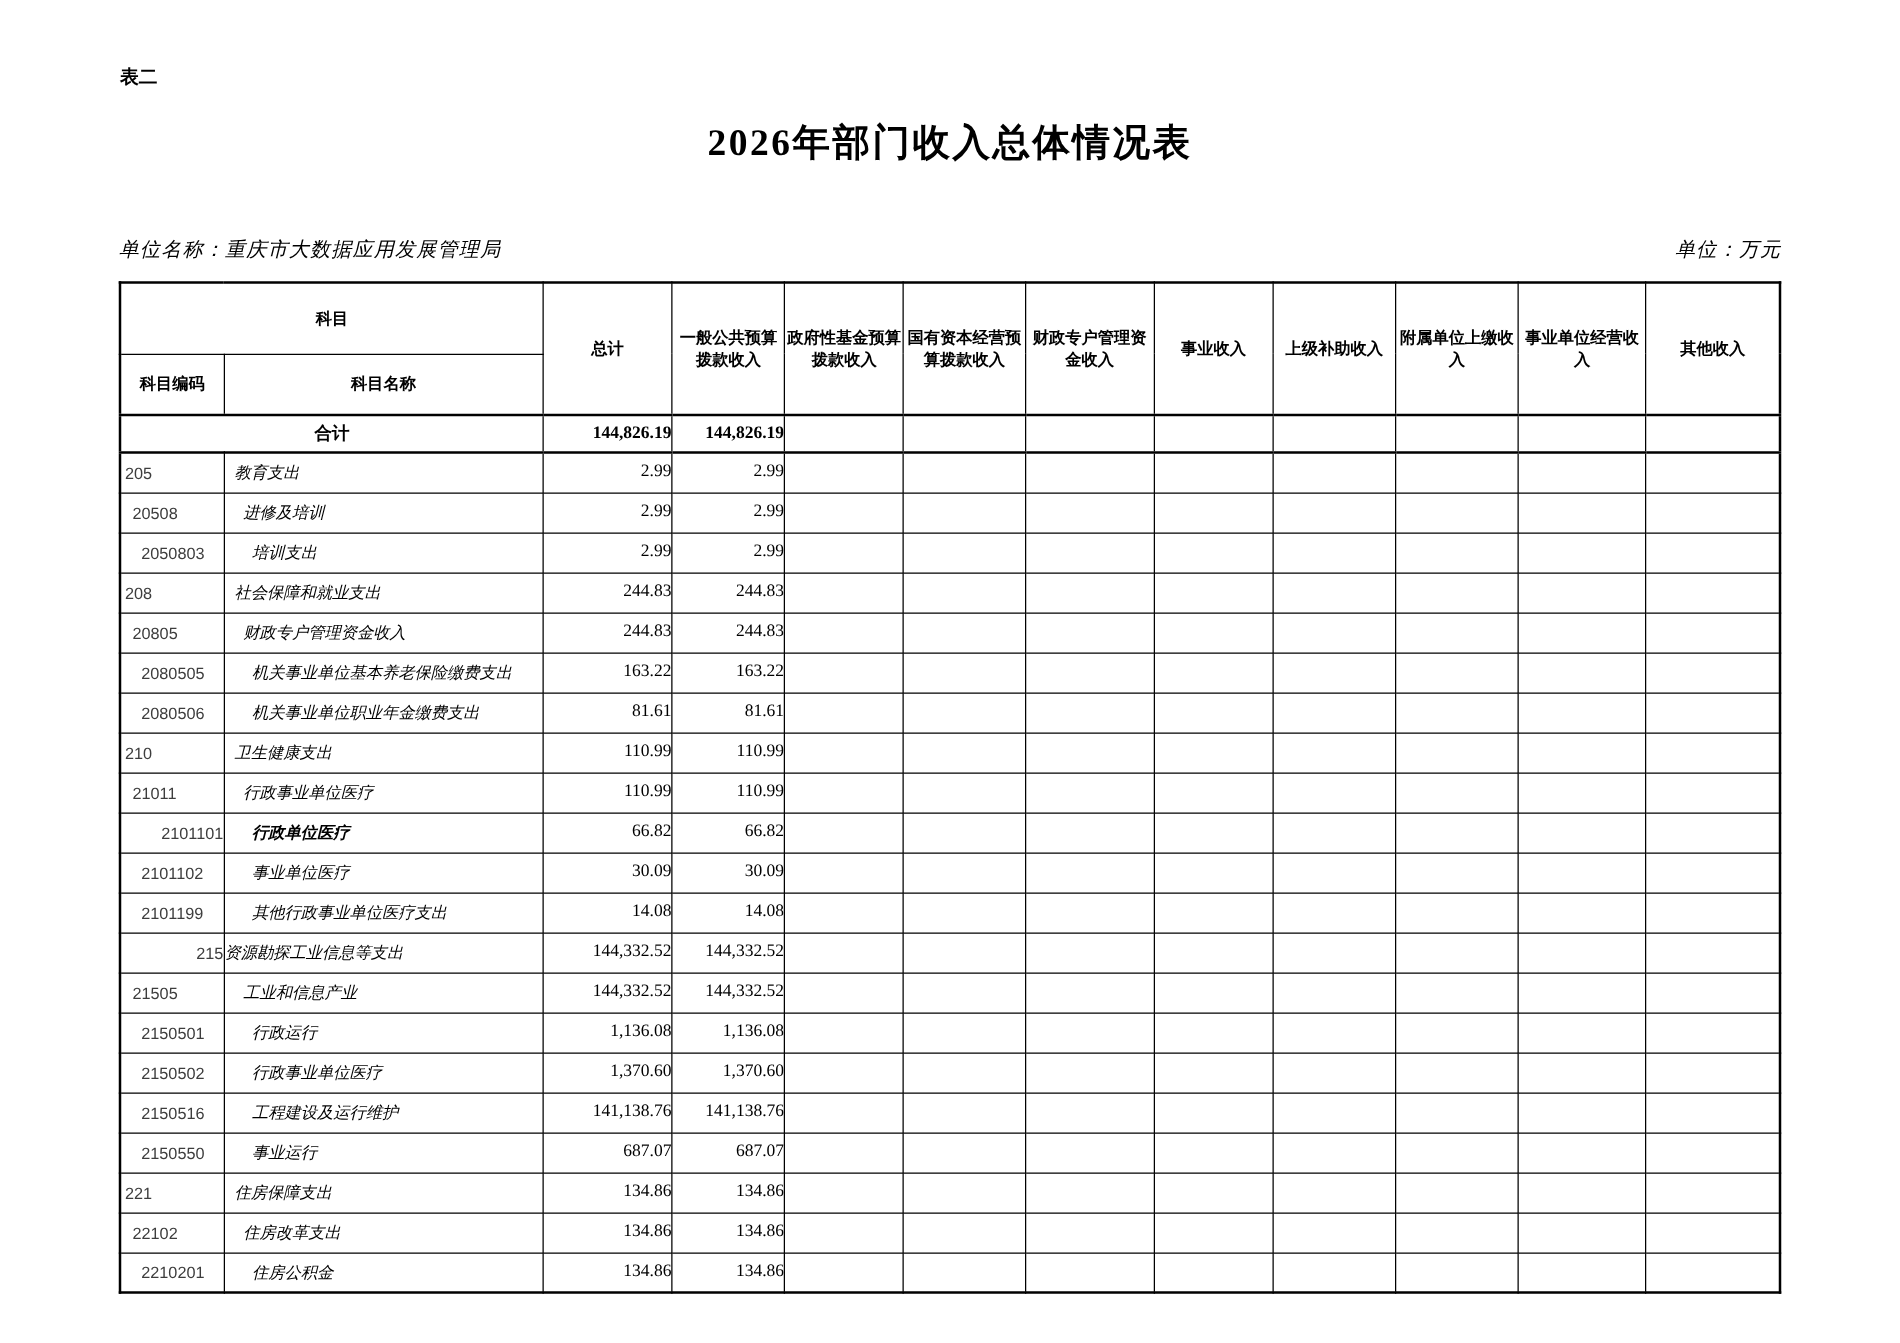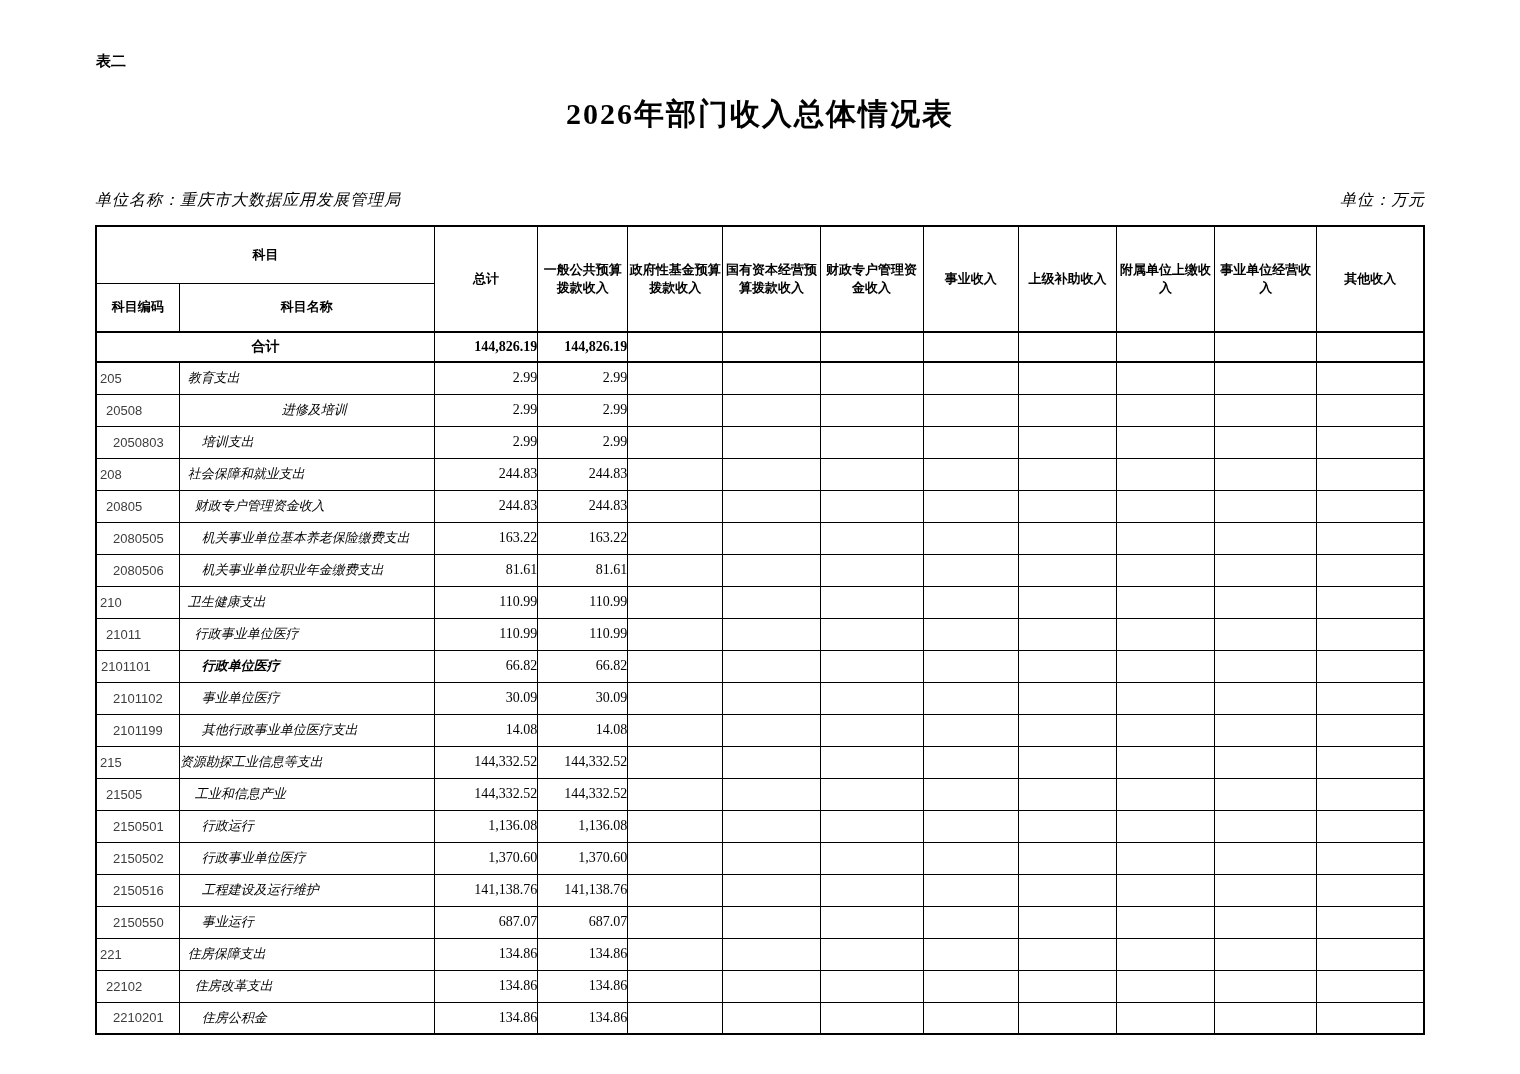--- a/index.html
+++ b/index.html
@@ -134,21 +134,21 @@
         <td class="num"></td>
         <td class="num"></td>
         <td class="num"></td>
         <td class="num"></td>
         <td class="num"></td>
         <td class="num"></td>
         <td class="num"></td>
       </tr>
       <tr>
         <td class="code" style="padding-left: 9px;">20508</td>
-        <td class="name" style="padding-left: 15px; text-align: center;">进修及培训</td>
+        <td class="name" style="padding-left: 15px;">进修及培训</td>
         <td class="num">2.99</td>
         <td class="num">2.99</td>
         <td class="num"></td>
         <td class="num"></td>
         <td class="num"></td>
         <td class="num"></td>
         <td class="num"></td>
         <td class="num"></td>
         <td class="num"></td>
         <td class="num"></td>
@@ -245,21 +245,21 @@
         <td class="num"></td>
         <td class="num"></td>
         <td class="num"></td>
         <td class="num"></td>
         <td class="num"></td>
         <td class="num"></td>
         <td class="num"></td>
         <td class="num"></td>
       </tr>
       <tr>
-        <td class="code" style="padding-left: 4px; margin-top: 28px;">2101101</td>
+        <td class="code" style="padding-left: 32px; margin-top: 28px;">2101101</td>
         <td class="name" style="padding-left: 22px; font-weight: bold;">行政单位医疗</td>
         <td class="num">66.82</td>
         <td class="num">66.82</td>
         <td class="num"></td>
         <td class="num"></td>
         <td class="num"></td>
         <td class="num"></td>
         <td class="num"></td>
         <td class="num"></td>
         <td class="num"></td>
@@ -287,21 +287,21 @@
         <td class="num"></td>
         <td class="num"></td>
         <td class="num"></td>
         <td class="num"></td>
         <td class="num"></td>
         <td class="num"></td>
         <td class="num"></td>
         <td class="num"></td>
       </tr>
       <tr>
-        <td class="code" style="padding-left: 3px;">215</td>
+        <td class="code" style="padding-left: 3px; text-align: right;">215</td>
         <td class="name" style="padding-left: 0;">资源勘探工业信息等支出</td>
         <td class="num">144,332.52</td>
         <td class="num">144,332.52</td>
         <td class="num"></td>
         <td class="num"></td>
         <td class="num"></td>
         <td class="num"></td>
         <td class="num"></td>
         <td class="num"></td>
         <td class="num"></td>

